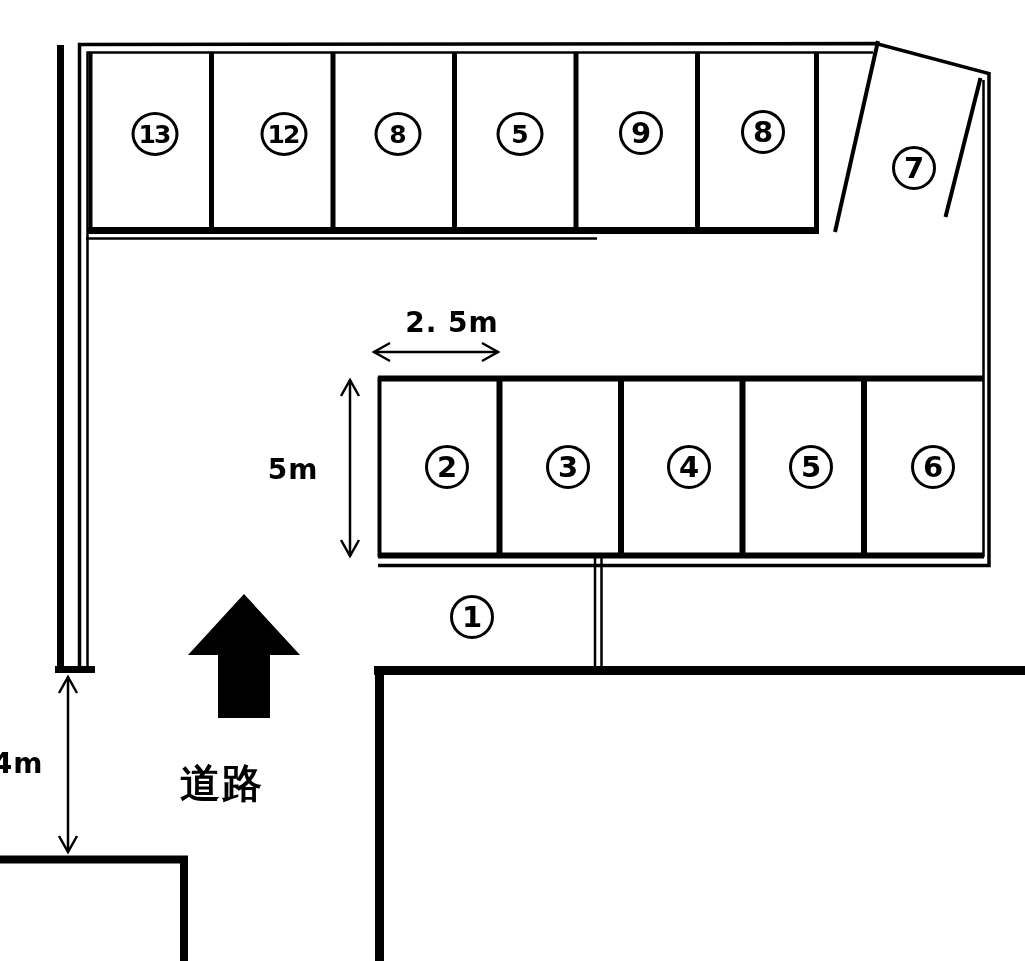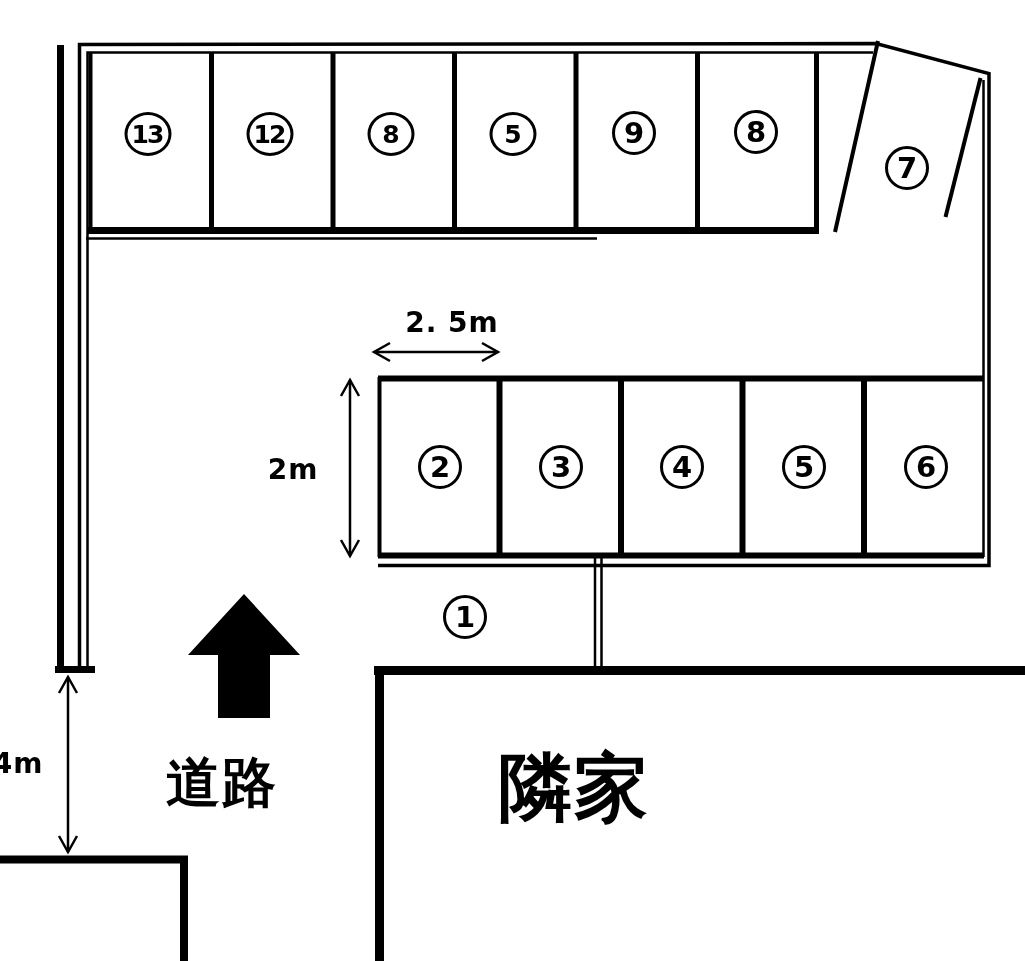--- a/index.html
+++ b/index.html
@@ -16,35 +16,36 @@
     position:absolute;
     box-sizing:border-box;
     width:44px;height:44px;
     border:3px solid #000;
     border-radius:50%;
     display:flex;align-items:center;justify-content:center;
     font-size:29px;font-weight:bold;
     background:#fff;
     transform:translate(-50%,-50%);
     line-height:1;
+    margin-left:7px;
   }
   .badge.wide{width:47px;font-size:25px;letter-spacing:-2px;padding-right:2px;}
   .dim-label{
     position:absolute;
     transform:translate(-50%,-50%);
     font-size:28px;font-weight:bold;
     white-space:nowrap;letter-spacing:1px;
   }
   .big-label{
     position:absolute;
     transform:translate(-50%,-50%);
     font-weight:bold;
     white-space:nowrap;
   }
-  .road-label{font-size:54px;letter-spacing:2px;}
+  .road-label{font-size:40px;letter-spacing:2px;}
   .neighbor-label{font-size:74px;letter-spacing:2px;}
 </style>
 </head>
 <body>
 
 <div class="canvas">
 
   <svg class="lines" viewBox="0 0 1025 961">
     <g stroke="#000" fill="none">
 
@@ -109,36 +110,35 @@
         <line x1="68" y1="677" x2="68" y2="852"></line>
         <polyline points="59,693 68,677 77,693"></polyline>
         <polyline points="59,836 68,852 77,836"></polyline>
       </g>
 
       <polygon fill="#000" stroke="none" points="244,594 300,655 270,655 270,718 218,718 218,655 188,655"></polygon>
     </g>
   </svg>
 
   <div class="badge wide" style="left:148px;top:134px">13</div>
-  <div class="badge wide" style="left:270px;top:134px">12</div>
+  <div class="badge wide" style="left:277px;top:134px">12</div>
   <div class="badge wide" style="left:391px;top:134px">8</div>
   <div class="badge wide" style="left:513px;top:134px">5</div>
   <div class="badge" style="left:634px;top:133px">9</div>
   <div class="badge" style="left:756px;top:132px">8</div>
 
   <div class="badge" style="left:907px;top:168px">7</div>
 
   <div class="badge" style="left:440px;top:467px">2</div>
   <div class="badge" style="left:561px;top:467px">3</div>
   <div class="badge" style="left:682px;top:467px">4</div>
   <div class="badge" style="left:804px;top:467px">5</div>
   <div class="badge" style="left:926px;top:467px">6</div>
 
   <div class="badge" style="left:465px;top:617px">1</div>
 
   <div class="dim-label" style="left:452px;top:322px">2. 5m</div>
-  <div class="dim-label" style="left:293px;top:469px">2m</div>
+  <div class="dim-label" style="left:293px;top:469px">5m</div>
   <div class="dim-label" style="left:18px;top:763px">4m</div>
 
   <div class="big-label road-label" style="left:222px;top:783px">道路</div>
-  <div class="big-label neighbor-label" style="left:574px;top:789px">隣家</div>
 
 </div>
 
 </body></html>

